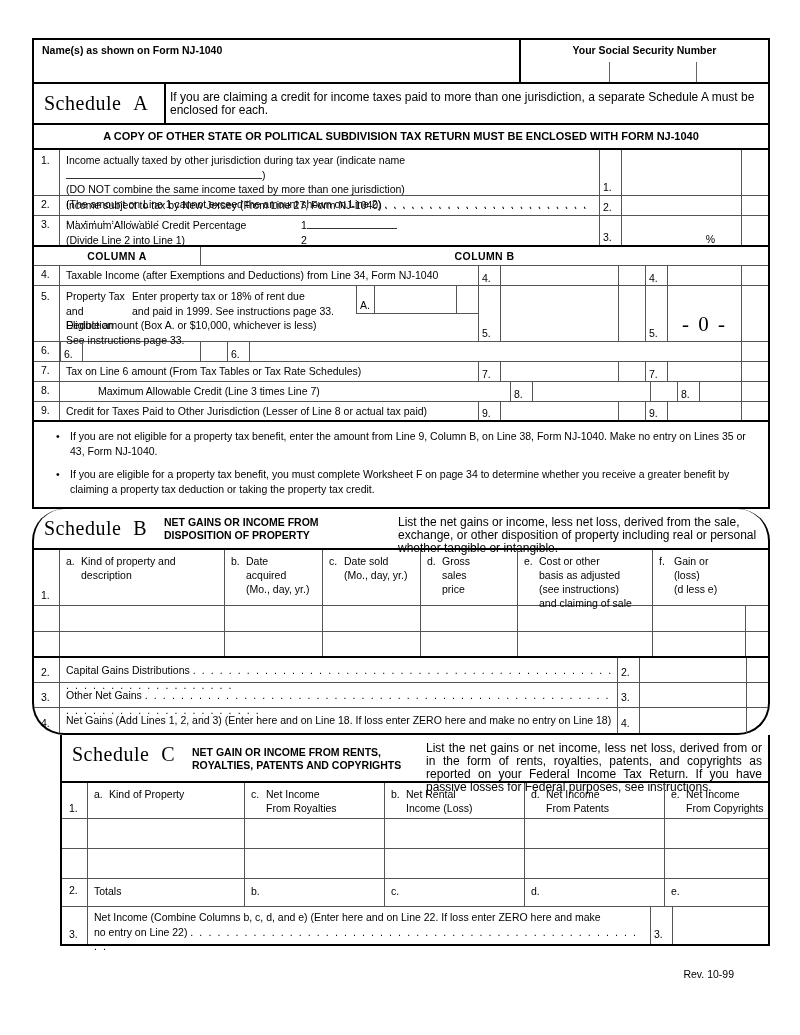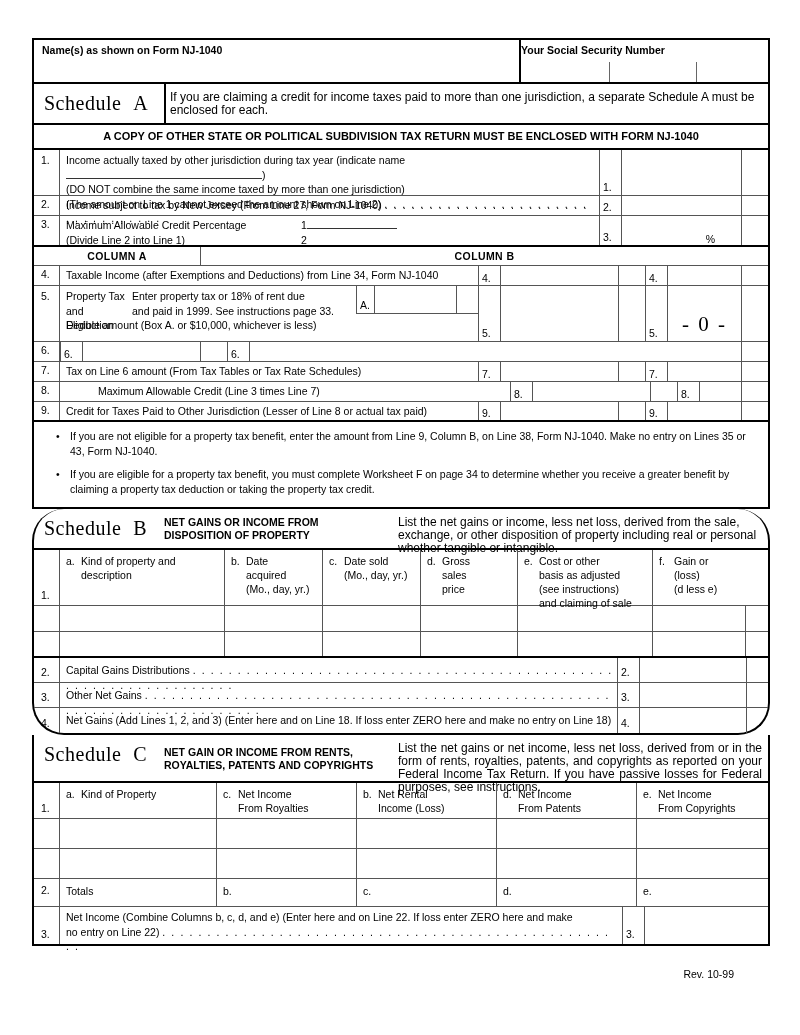--- a/index.html
+++ b/index.html
@@ -45,20 +45,21 @@
     font-size: 10.5px;
     font-weight: bold;
     height: 42px;
   }
   .hdr-ssn {
     flex: 1 1 auto;
     height: 42px;
     position: relative;
   }
   .hdr-ssn .lbl {
+    text-align: center;
     font-size: 10.5px;
     font-weight: bold;
     padding-top: 4px;
   }
   .ssn-div {
     position: absolute;
     bottom: 0;
     width: 0;
     border-left: 1px solid #666;
     height: 20px;
@@ -282,20 +283,21 @@
             <div>Enter property tax or 18% of rent due</div>
             <div>and paid in 1999.  See instructions page 33.</div>
           </div>
           <div class="cell amt-lbl bl bb" style="flex:0 0 18px; align-items:flex-start; padding-top:13px;">A.</div>
           <div class="cell bl bb" style="flex:1 1 auto;"></div>
           <div class="cell bl bb" style="flex:0 0 22px;"></div>
         </div>
         <div class="row txt" style="padding-top:4px;">
           <div>
             <div>Eligible amount (Box A. or $10,000, whichever is less)</div>
+            <div>See instructions page 33.</div>
           </div>
         </div>
       </div>
 
       <div class="cell amt-lbl bl">5.</div>
       <div class="cell bl" style="flex:0 0 118px;"></div>
       <div class="cell bl" style="flex:0 0 27px;"></div>
       <div class="cell amt-lbl bl">5.</div>
       <div class="cell bl stack" style="flex:1 1 auto;">
         <div class="grow"></div>
@@ -452,21 +454,21 @@
 
     <div class="row" style="height:25px;">
       <div class="cell num bot br">4.</div>
       <div class="cell txt" style="padding-top:5px;">Net Gains (Add Lines 1, 2, and 3)  (Enter here and on Line 18.  If loss enter ZERO here and make no entry on Line 18)</div>
       <div class="cell amt-lbl bl" style="padding-bottom:4px;">4.</div>
       <div class="cell bl" style="flex:0 0 107px;"></div>
       <div class="cell bl" style="flex:0 0 22px;"></div>
     </div>
   </div>
 
-  <div class="blk" style="border-top:none;">
+  <div class="blk" style="border-top:none;margin-left:28px;">
 
     <div class="row sched-band bb2" style="height:48px;">
       <div class="sched-title">
         <span>Schedule</span><b>C</b>
       </div>
       <div class="sched-sub" style="flex:0 0 230px; padding-top:11px;">
         <div>NET GAIN OR INCOME FROM RENTS,</div>
         <div>ROYALTIES, PATENTS AND COPYRIGHTS</div>
       </div>
       <div class="sched-desc just">List the net gains or net income, less net loss, derived from or in the form of rents, royalties, patents, and copyrights as reported on your Federal Income Tax Return.  If you have passive losses for Federal purposes, see instructions.</div>

